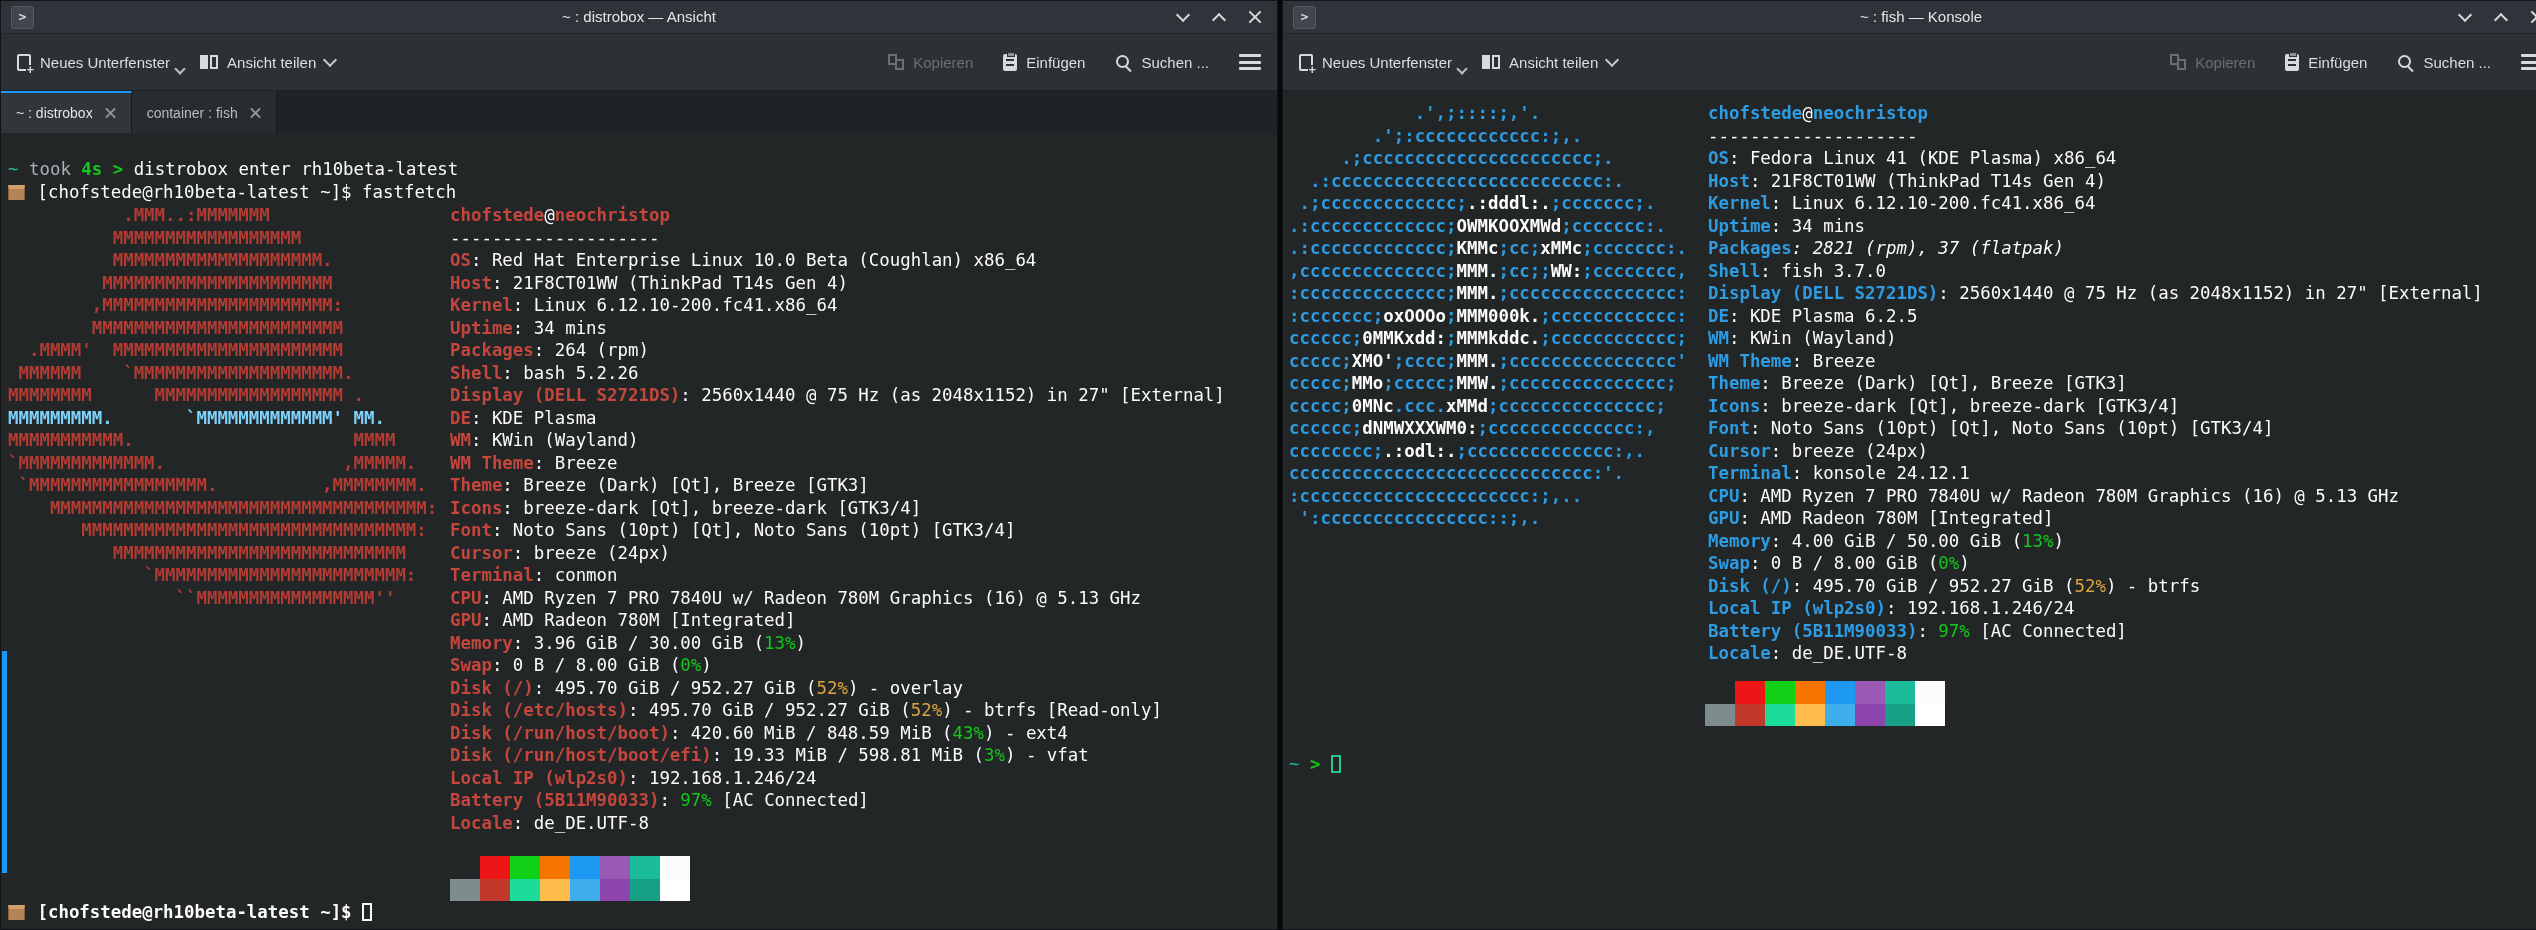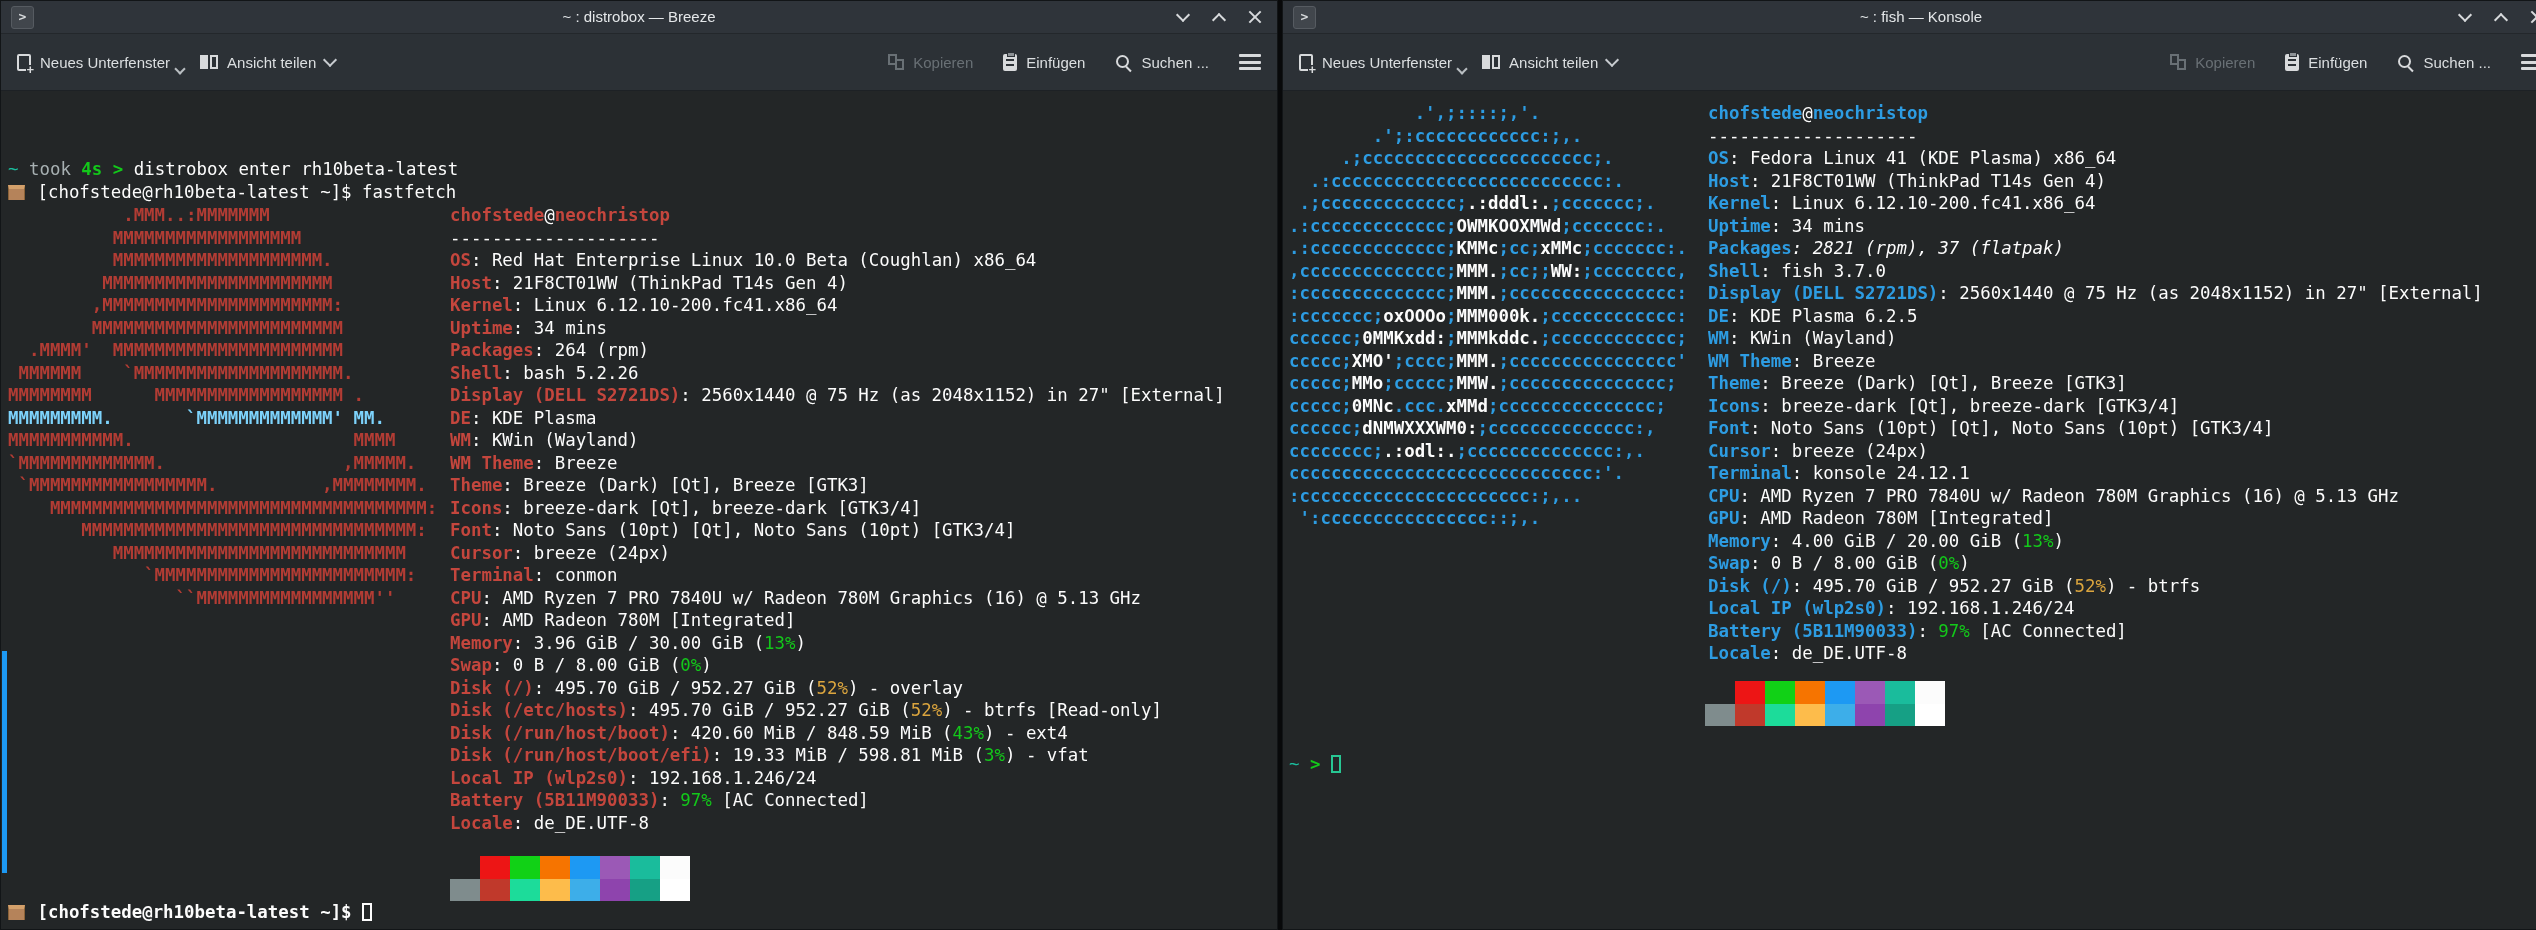--- a/index.html
+++ b/index.html
@@ -69,21 +69,21 @@
   .newline-indicator{position:absolute;left:0;top:518px;width:5px;height:222px;background:#1d99f3;}
 </style>
 </head>
 <body>
 
 <div id="screen">
 
   <div class="window" style="left:0;width:1278px;">
     <div class="titlebar">
       <span class="app-icon">&gt;</span>
-      <span class="tb-title">~ : distrobox — Breeze</span>
+      <span class="tb-title">~ : distrobox — Ansicht</span>
       <span class="tb-btns">
         <span class="tb-btn">
             <span class="chev down"></span>
           </span>
         <span class="tb-btn">
             <span class="chev up"></span>
           </span>
         <span class="tb-btn">
             <span class="x-ico">
               <i></i>
@@ -122,20 +122,36 @@
       </span>
       <span class="tool-btn">
         <span class="search-ico"></span>
         <span>Suchen ...</span>
       </span>
       <span class="hamburger">
           <i></i>
           <i></i>
           <i></i>
         </span>
+    </div>
+    <div class="tabbar">
+      <div class="tab active">
+        <span>~ : distrobox</span>
+        <span class="tab-x">
+            <i></i>
+            <i></i>
+          </span>
+      </div>
+      <div class="tab">
+        <span>container : fish</span>
+        <span class="tab-x">
+            <i></i>
+            <i></i>
+          </span>
+      </div>
     </div>
     <div class="term" style="top:132px;">
       <div class="newline-indicator"></div>
       <pre id="l-head" style="left:6px;top:25px;"><span style="color: rgb(26, 188, 156);">~</span><span style="color: rgb(252, 252, 252);"> </span><span style="color: rgb(167, 176, 178);">took </span><span style="color: rgb(19, 200, 26); font-weight: bold;">4s</span><span style="color: rgb(252, 252, 252);"> </span><span style="color: rgb(19, 200, 26); font-weight: bold;">&gt;</span><span style="color: rgb(252, 252, 252);"> distrobox enter rh10beta-latest</span>
 <span class="pkg-icon"></span><span style="color: rgb(252, 252, 252);"> [chofstede@rh10beta-latest ~]$ fastfetch</span></pre>
       <pre id="l-art" style="left:6px;top:71px;"><span style="color: rgb(178, 60, 52); font-weight: bold;">           .MMM..:MMMMMMM</span>
 <span style="color: rgb(178, 60, 52); font-weight: bold;">          MMMMMMMMMMMMMMMMMM</span>
 <span style="color: rgb(178, 60, 52); font-weight: bold;">          MMMMMMMMMMMMMMMMMMMM.</span>
 <span style="color: rgb(178, 60, 52); font-weight: bold;">         MMMMMMMMMMMMMMMMMMMMMM</span>
 <span style="color: rgb(178, 60, 52); font-weight: bold;">        ,MMMMMMMMMMMMMMMMMMMMMM:</span>
@@ -295,21 +311,21 @@
 <span style="color: rgb(45, 156, 226); font-weight: bold;">DE</span><span style="color: rgb(252, 252, 252);">: KDE Plasma 6.2.5</span>
 <span style="color: rgb(45, 156, 226); font-weight: bold;">WM</span><span style="color: rgb(252, 252, 252);">: KWin (Wayland)</span>
 <span style="color: rgb(45, 156, 226); font-weight: bold;">WM Theme</span><span style="color: rgb(252, 252, 252);">: Breeze</span>
 <span style="color: rgb(45, 156, 226); font-weight: bold;">Theme</span><span style="color: rgb(252, 252, 252);">: Breeze (Dark) [Qt], Breeze [GTK3]</span>
 <span style="color: rgb(45, 156, 226); font-weight: bold;">Icons</span><span style="color: rgb(252, 252, 252);">: breeze-dark [Qt], breeze-dark [GTK3/4]</span>
 <span style="color: rgb(45, 156, 226); font-weight: bold;">Font</span><span style="color: rgb(252, 252, 252);">: Noto Sans (10pt) [Qt], Noto Sans (10pt) [GTK3/4]</span>
 <span style="color: rgb(45, 156, 226); font-weight: bold;">Cursor</span><span style="color: rgb(252, 252, 252);">: breeze (24px)</span>
 <span style="color: rgb(45, 156, 226); font-weight: bold;">Terminal</span><span style="color: rgb(252, 252, 252);">: konsole 24.12.1</span>
 <span style="color: rgb(45, 156, 226); font-weight: bold;">CPU</span><span style="color: rgb(252, 252, 252);">: AMD Ryzen 7 PRO 7840U w/ Radeon 780M Graphics (16) @ 5.13 GHz</span>
 <span style="color: rgb(45, 156, 226); font-weight: bold;">GPU</span><span style="color: rgb(252, 252, 252);">: AMD Radeon 780M [Integrated]</span>
-<span style="color: rgb(45, 156, 226); font-weight: bold;">Memory</span><span style="color: rgb(252, 252, 252);">: 4.00 GiB / 20.00 GiB (</span><span style="color: rgb(19, 200, 26);">13%</span><span style="color: rgb(252, 252, 252);">)</span>
+<span style="color: rgb(45, 156, 226); font-weight: bold;">Memory</span><span style="color: rgb(252, 252, 252);">: 4.00 GiB / 50.00 GiB (</span><span style="color: rgb(19, 200, 26);">13%</span><span style="color: rgb(252, 252, 252);">)</span>
 <span style="color: rgb(45, 156, 226); font-weight: bold;">Swap</span><span style="color: rgb(252, 252, 252);">: 0 B / 8.00 GiB (</span><span style="color: rgb(19, 200, 26);">0%</span><span style="color: rgb(252, 252, 252);">)</span>
 <span style="color: rgb(45, 156, 226); font-weight: bold;">Disk (/)</span><span style="color: rgb(252, 252, 252);">: 495.70 GiB / 952.27 GiB (</span><span style="color: rgb(219, 165, 62);">52%</span><span style="color: rgb(252, 252, 252);">) - btrfs</span>
 <span style="color: rgb(45, 156, 226); font-weight: bold;">Local IP (wlp2s0)</span><span style="color: rgb(252, 252, 252);">: 192.168.1.246/24</span>
 <span style="color: rgb(45, 156, 226); font-weight: bold;">Battery (5B11M90033)</span><span style="color: rgb(252, 252, 252);">: </span><span style="color: rgb(19, 200, 26);">97%</span><span style="color: rgb(252, 252, 252);"> [AC Connected]</span>
 <span style="color: rgb(45, 156, 226); font-weight: bold;">Locale</span><span style="color: rgb(252, 252, 252);">: de_DE.UTF-8</span></pre>
       <div class="palette" id="r-palette" style="left:421px;top:590px;">
           <div class="prow">
             <div class="blk" style="background: rgb(35, 38, 39);"></div>
             <div class="blk" style="background: rgb(237, 21, 21);"></div>
             <div class="blk" style="background: rgb(17, 209, 22);"></div>

